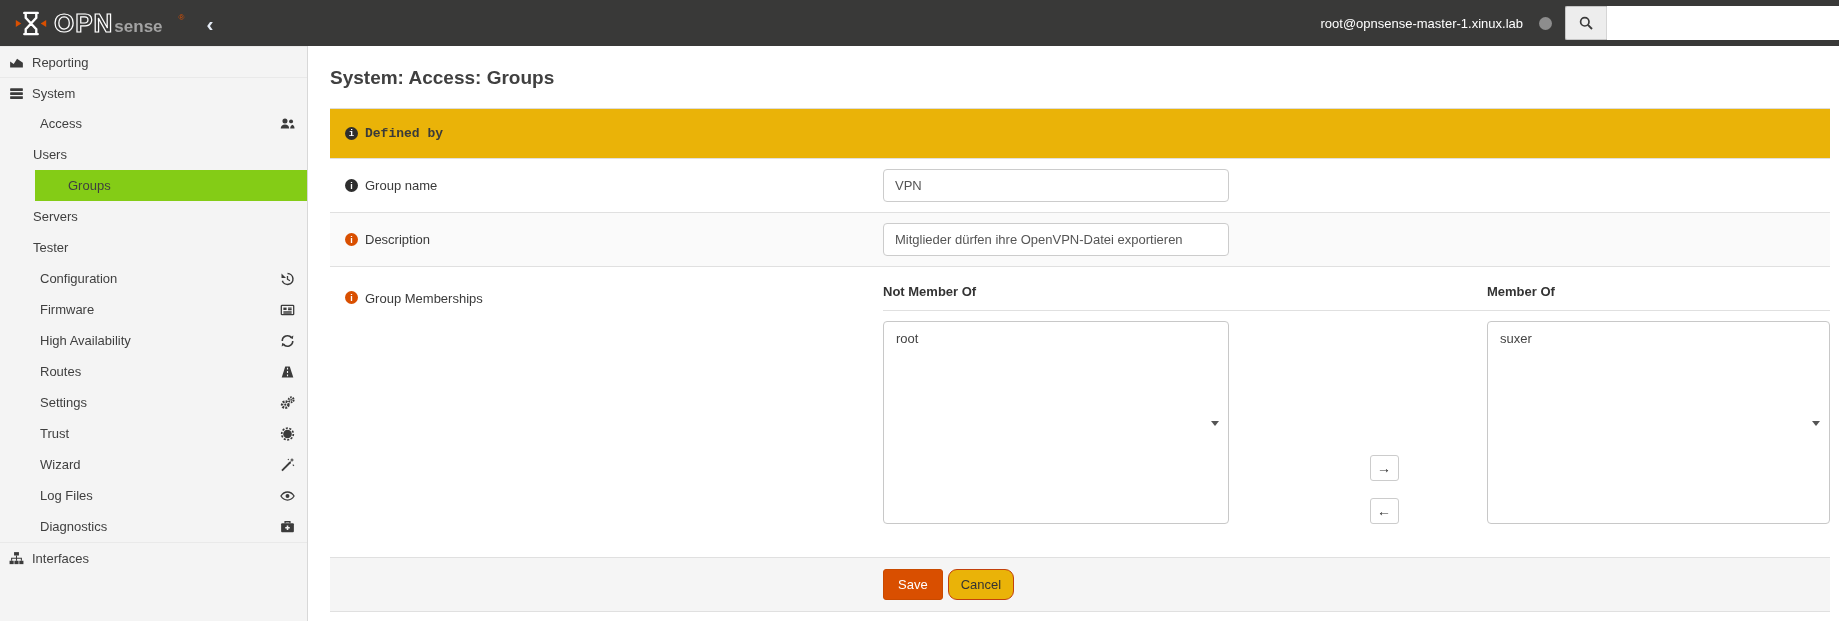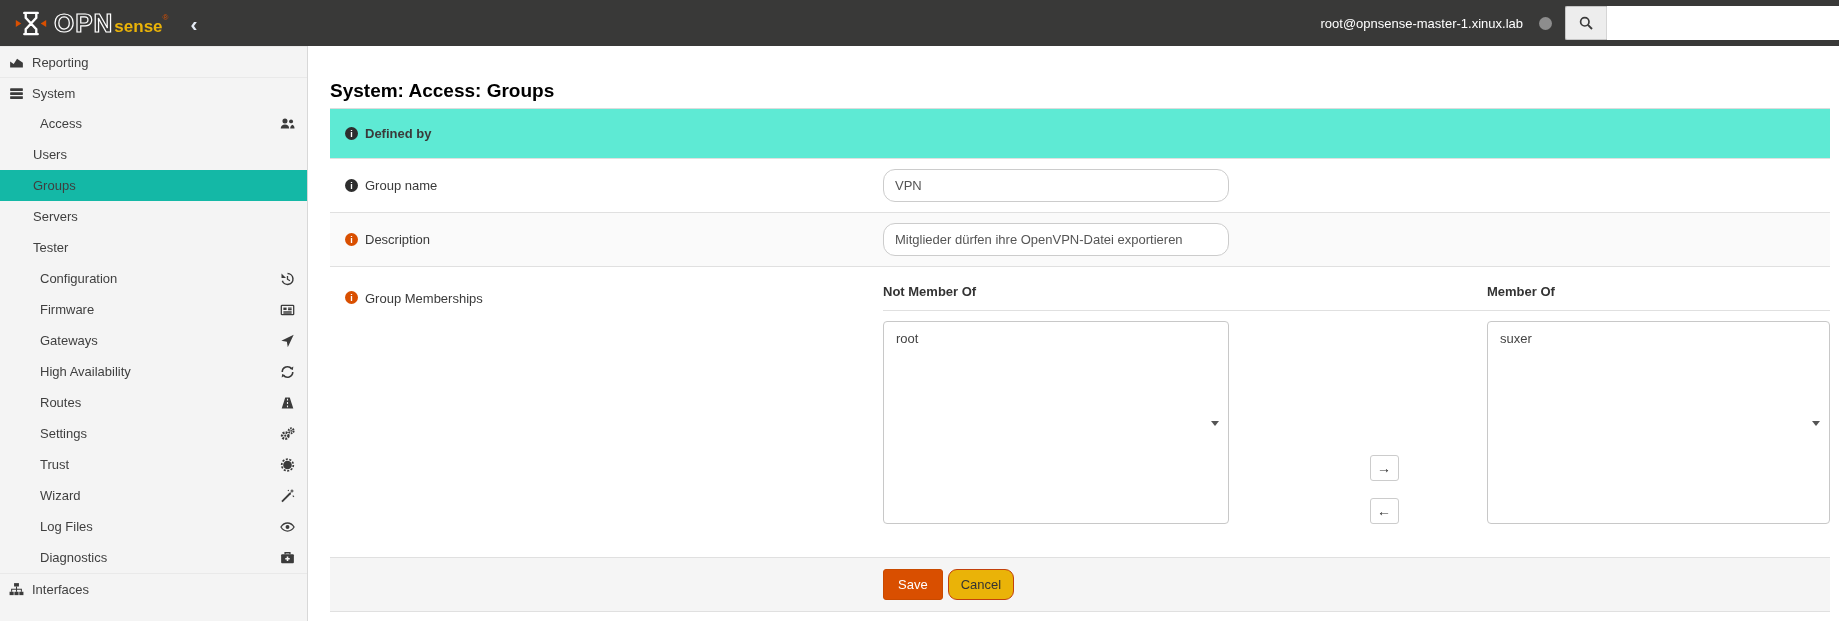--- a/index.html
+++ b/index.html
@@ -7,61 +7,61 @@
   body { font-family:"Liberation Sans", sans-serif; }
   .page { position:relative; width:1839px; height:621px; overflow:hidden; background:#fff; }
 
   
   .topbar { position:absolute; top:0; left:0; width:100%; height:46px; background:#393938; display:flex; align-items:center; z-index:5; }
   .brand { display:flex; align-items:flex-start; margin-left:14px; cursor:pointer; }
   .logo-mark { display:inline-flex; width:34px; height:27px; margin-right:6px; }
   .logo-mark svg { width:100%; height:100%; }
   .brand-prefix { font-size:26px; font-weight:700; letter-spacing:1px; color:#fff; -webkit-text-stroke:1.2px #fff; paint-order:stroke; color:transparent; -webkit-text-fill-color:transparent; -webkit-text-stroke-color:#fff; line-height:1; }
   @supports not (-webkit-text-stroke: 1px black) { .brand-prefix { color:#fff; -webkit-text-fill-color:#fff; } }
-  .brand-suffix { color:#eab308; font-weight:700; font-size:17px; align-self:flex-end; margin:0 0 2px 1px; line-height:1; }
+  .brand-suffix { color:#a3a3a3; font-weight:700; font-size:17px; align-self:flex-end; margin:0 16px 2px 1px; line-height:1; }
   .brand-reg { color:#d94f00; font-size:8px; align-self:flex-start; margin-top:3px; }
   .collapse { color:#e4ebf5; font-size:21px; font-weight:700; margin-left:22px; cursor:pointer; line-height:1; }
   .topbar-right { margin-left:auto; display:flex; align-items:center; height:100%; }
   .tb-user { color:#fff; font-size:13px; white-space:nowrap; }
   .tb-dot { width:13px; height:13px; border-radius:50%; background:#8d8d8d; margin:0 13px 0 16px; flex:none; }
   .search { display:flex; width:274px; height:34px; }
   .search-addon { width:42px; background:#ededed; border:1px solid #c6c6c6; border-right:1px solid #d5d5d5; border-radius:2px 0 0 2px; display:flex; align-items:center; justify-content:center; color:#3a3a3a; cursor:pointer; }
   .search-addon svg { width:16px; height:16px; }
   .search-input { flex:1; border:none; outline:none; font-size:13px; padding:0 8px; background:#fff; }
 
   
   .sidebar { position:absolute; top:46px; left:0; bottom:0; width:308px; background:#f4f4f4; border-right:1px solid #d8d8d8; overflow:hidden; }
   .sb-item { position:relative; height:31px; display:flex; align-items:center; font-size:13px; color:#3f3f3f; cursor:pointer; }
   .sb-item.lvl0 { padding-left:9px; border-top:1px solid #e9e9e9; }
   .sb-item.lvl0.first { border-top:none; }
   .sb-item.lvl1 { padding-left:40px; }
   .sb-item.lvl2 { padding-left:33px; }
-  .sb-item.active { background:#14b8a6; }
+  .sb-item.active { background:#84cc16;margin-left:35px; }
   .icn { display:inline-flex; width:15px; height:15px; color:#3b3b3b; flex:none; }
   .icn svg { width:100%; height:100%; }
   .icn.left { margin-right:8px; }
   .icn.right { position:absolute; right:12px; top:50%; transform:translateY(-50%); }
 
   
   .content { position:absolute; left:309px; top:46px; right:0; bottom:0; background:#fff; overflow:hidden; }
-  .page-title { margin:34px 0 0 21px; font-size:19px; font-weight:700; color:#000000; }
+  .page-title { margin:21px 0 0 21px; font-size:19px; font-weight:700; color:#404040; }
   .panel { position:absolute; left:21px; right:9px; top:62px; border-top:1px solid #dcdcdc; }
   .frow { display:flex; border-bottom:1px solid #e0e0e0; }
   .flabel { width:553px; flex:none; padding:0 10px 0 15px; display:flex; align-items:center; gap:7px; font-size:13px; color:#3a3a3a; }
-  .r-header { height:50px; background:#5eead4; }
+  .r-header { height:50px; background:#eab308;font-family:Liberation Mono, monospace; }
   .r-header .flabel { font-weight:700; }
   .r-name { height:54px; background:#fff; }
   .r-desc { height:54px; background:#fafafa; }
   .r-mem  { min-height:291px; background:#fff; }
   .r-mem .flabel { align-items:flex-start; padding-top:24px; }
   .r-buttons { height:54px; background:#f5f5f5; align-items:center; }
   .info { width:13px; height:13px; border-radius:50%; background:#2e2e2e; color:#fff; font-size:9px; font-weight:700; display:inline-flex; align-items:center; justify-content:center; flex:none; cursor:pointer; }
   .info::after { content:"i"; }
   .info.mod { background:#d94f00; }
-  .finput { width:346px; height:33px; border:1px solid #ccc; border-radius:12px; padding:0 11px; font-size:13px; color:#555; background:#fff; align-self:center; outline:none; }
+  .finput { width:346px; height:33px; border:1px solid #ccc; border-radius:4px; padding:0 11px; font-size:13px; color:#555; background:#fff; align-self:center; outline:none; }
 
   
   .mem-table { flex:1; display:flex; flex-direction:column; padding-bottom:20px; }
   .mem-head { display:flex; padding:17px 0 11px; border-bottom:1px solid #e0e0e0; font-weight:700; font-size:13px; color:#333; }
   .mh-left { width:346px; flex:none; }
   .mh-mid { flex:1; }
   .mh-right { width:343px; flex:none; }
   .mem-body { display:flex; margin-top:10px;align-items:flex-end; }
   .listbox { position:relative; width:346px; height:203px; flex:none; border:1px solid #c8c8c8; border-radius:4px; background:#fff; padding-top:7px; overflow:hidden; cursor:pointer; }
   .listbox.rightbox { width:343px; }
@@ -160,28 +160,20 @@
           </svg>
         </span>
       </div>
       <div class="sb-item lvl1">
         <span class="sb-label">Firmware</span>
         <span class="icn right">
           <svg viewBox="0 0 16 16">
             <rect x="1.4" y="3" width="13.2" height="10" rx="0.8" fill="none" stroke="currentColor" stroke-width="1.4"></rect>
             <rect x="3.6" y="5.4" width="3.4" height="2.6" fill="currentColor"></rect>
             <path d="M8.6 6h3.8M8.6 7.6h3.8M3.6 10h8.8M3.6 11.4h8.8" stroke="currentColor" stroke-width="1.1"></path>
-          </svg>
-        </span>
-      </div>
-      <div class="sb-item lvl1">
-        <span class="sb-label">Gateways</span>
-        <span class="icn right">
-          <svg viewBox="0 0 16 16">
-            <path d="M14.6 1.4 8.3 14.6 7.3 8.7 1.4 7.7z" fill="currentColor"></path>
           </svg>
         </span>
       </div>
       <div class="sb-item lvl1">
         <span class="sb-label">High Availability</span>
         <span class="icn right">
           <svg viewBox="0 0 16 16">
             <path d="M13.6 8a5.6 5.6 0 0 1-10 3.4" fill="none" stroke="currentColor" stroke-width="1.7"></path>
             <path d="M2.4 8a5.6 5.6 0 0 1 10-3.4" fill="none" stroke="currentColor" stroke-width="1.7"></path>
             <path d="M1.8 13.9l.5-3.7 3.3 1.2z" fill="currentColor"></path>

